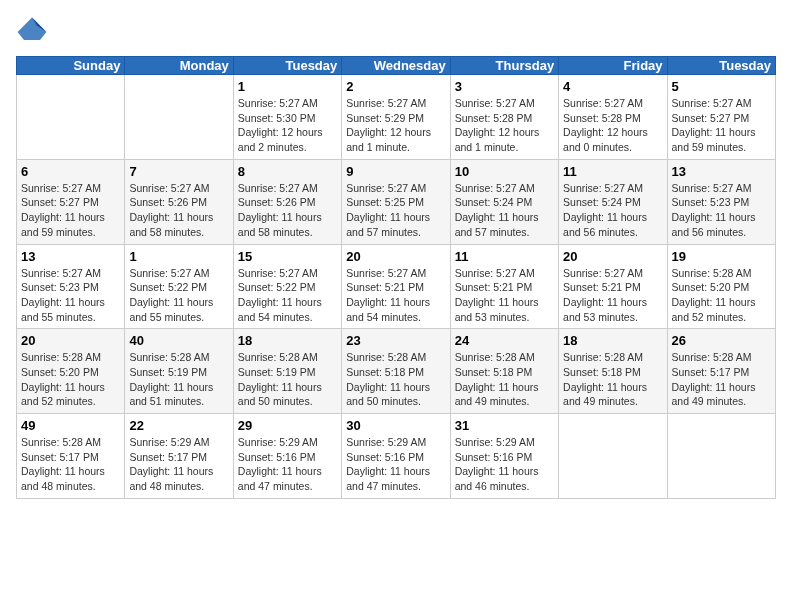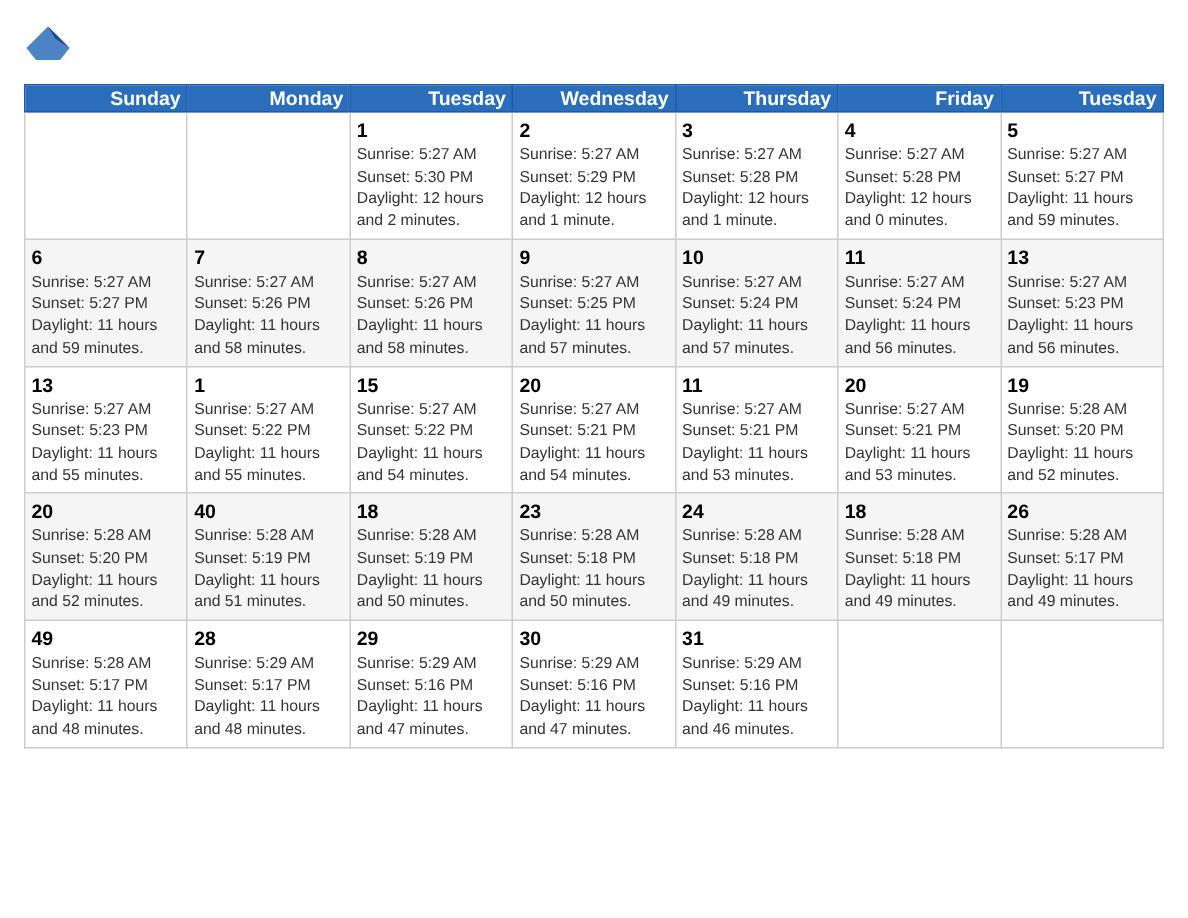--- a/index.html
+++ b/index.html
@@ -230,21 +230,21 @@
           <span class="day-number">26</span>
           <div class="day-info">Sunrise: 5:28 AM<br>Sunset: 5:17 PM<br>Daylight: 11 hours and 49 minutes.</div>
         </td>
       </tr>
       <tr>
         <td>
           <span class="day-number">49</span>
           <div class="day-info">Sunrise: 5:28 AM<br>Sunset: 5:17 PM<br>Daylight: 11 hours and 48 minutes.</div>
         </td>
         <td>
-          <span class="day-number">28</span>
+          <span class="day-number">22</span>
           <div class="day-info">Sunrise: 5:29 AM<br>Sunset: 5:17 PM<br>Daylight: 11 hours and 48 minutes.</div>
         </td>
         <td>
           <span class="day-number">29</span>
           <div class="day-info">Sunrise: 5:29 AM<br>Sunset: 5:16 PM<br>Daylight: 11 hours and 47 minutes.</div>
         </td>
         <td>
           <span class="day-number">30</span>
           <div class="day-info">Sunrise: 5:29 AM<br>Sunset: 5:16 PM<br>Daylight: 11 hours and 47 minutes.</div>
         </td>

